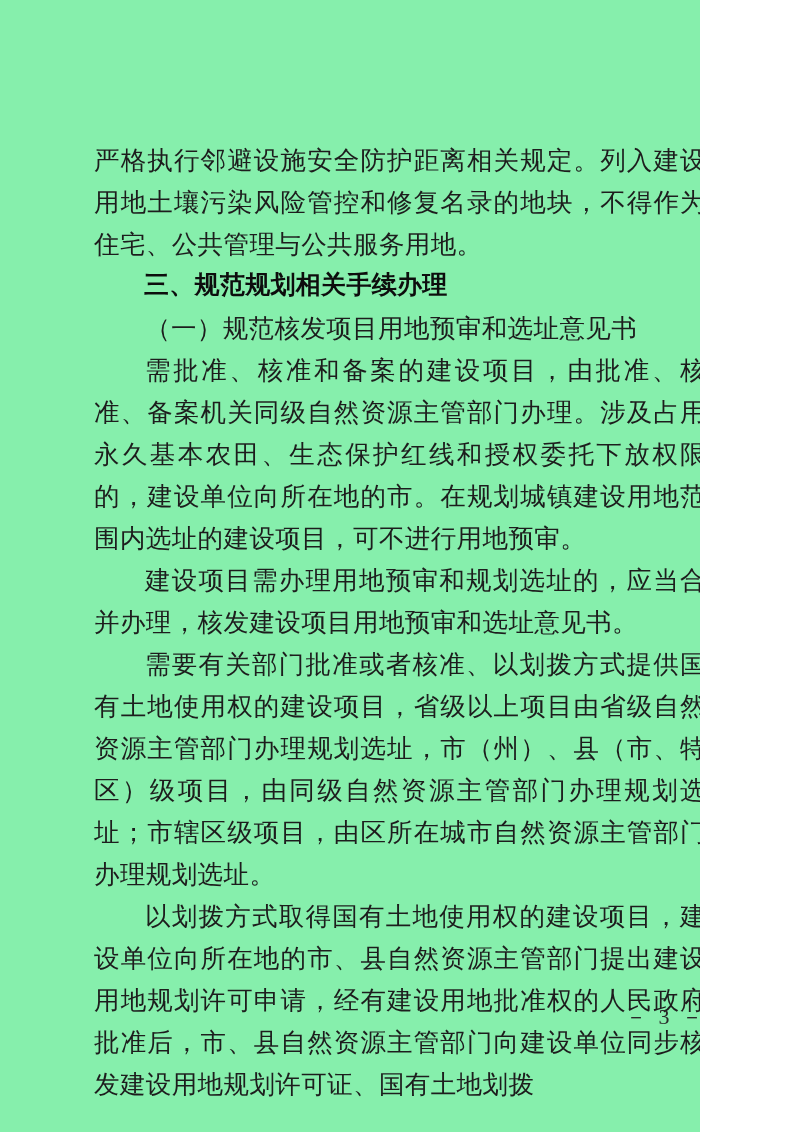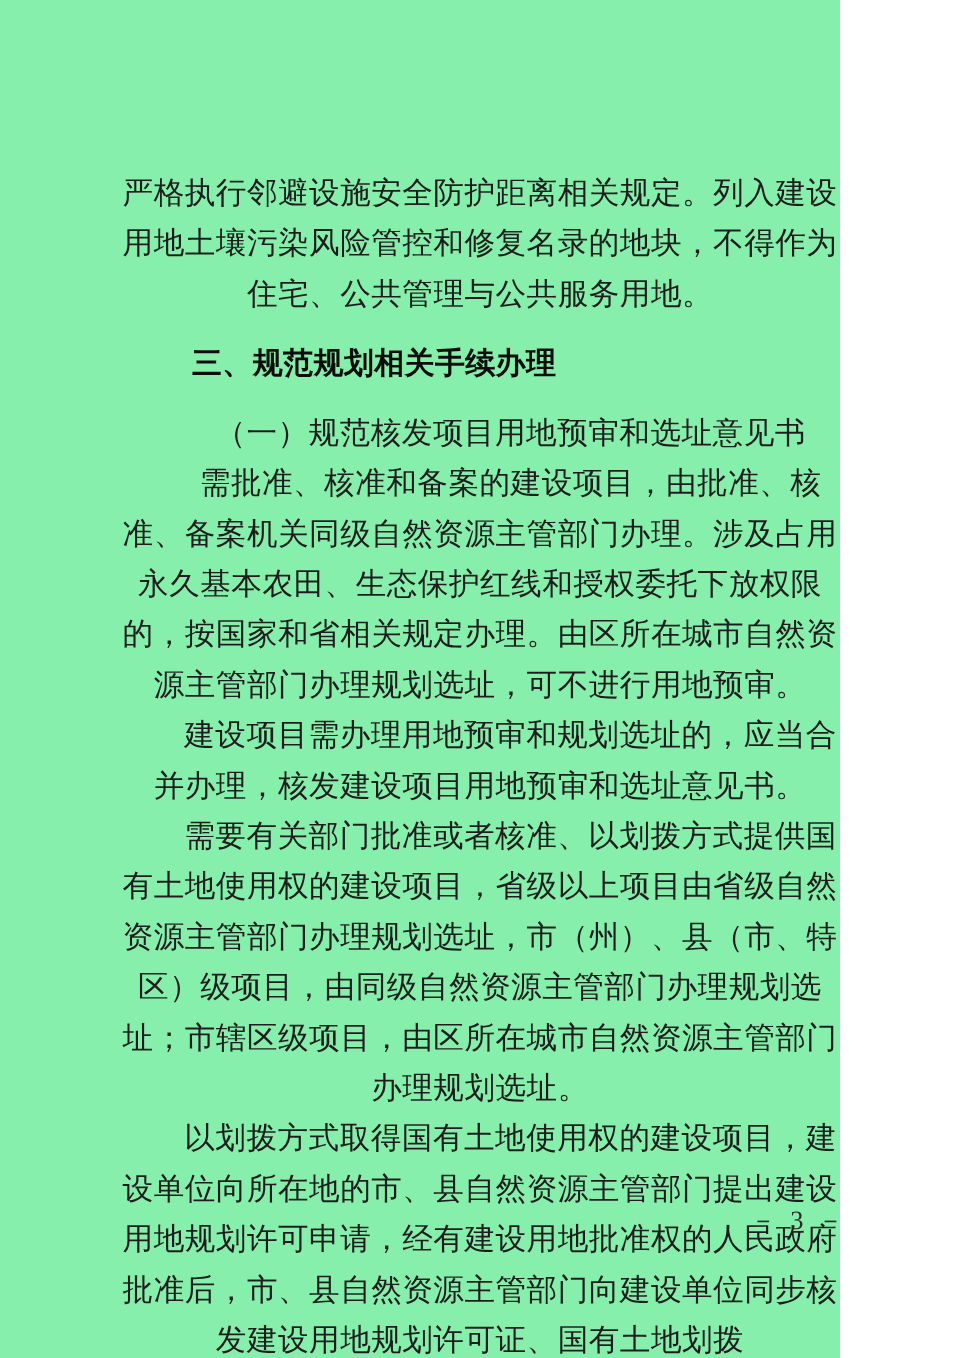--- a/index.html
+++ b/index.html
@@ -35,22 +35,22 @@
     text-indent: 2em;
     letter-spacing: 0.4px;
     font-weight: 400;
   }
   .para.no-indent {
     text-indent: 0;
   }
 
   
   .heading-1 {
-    margin: 16px;
-    font-family: Liberation Sans, sans-serif;
+    margin: 0;
+    font-family: Liberation Mono, monospace;
     font-size: 25px;
     line-height: 42px;
     font-weight: 700;
     color: #0d0d0d;
     text-indent: 2em;
     letter-spacing: 0.3px;
   }
 
   
   .heading-2 {
@@ -59,21 +59,20 @@
     line-height: 42px;
     font-weight: 400;
     color: #1d1d1d;
     text-indent: 2em;
     letter-spacing: 0.4px;
   }
 
   
   .para, .heading-2 {
     word-break: break-all;
-    text-align: center;
   }
 
   .page-number {
     position: absolute;
     left: 0;
     top: 1002px;
     width: 706px;
     text-align: right;
     font-size: 22px;
     line-height: 30px;
@@ -88,21 +87,21 @@
 <div class="page">
 
   <div class="text-column">
 
     <p class="para no-indent">严格执行邻避设施安全防护距离相关规定。列入建设用地土壤污染风险管控和修复名录的地块，不得作为住宅、公共管理与公共服务用地。</p>
 
     <p class="heading-1">三、规范规划相关手续办理</p>
 
     <p class="heading-2">（一）规范核发项目用地预审和选址意见书</p>
 
-    <p class="para">需批准、核准和备案的建设项目，由批准、核准、备案机关同级自然资源主管部门办理。涉及占用永久基本农田、生态保护红线和授权委托下放权限的，按国家和省相关规定办理。由区所在城市自然资源主管部门办理规划选址，可不进行用地预审。</p>
+    <p class="para">需批准、核准和备案的建设项目，由批准、核准、备案机关同级自然资源主管部门办理。涉及占用永久基本农田、生态保护红线和授权委托下放权限的，建设单位向所在地的市。在规划城镇建设用地范围内选址的建设项目，可不进行用地预审。</p>
 
     <p class="para">建设项目需办理用地预审和规划选址的，应当合并办理，核发建设项目用地预审和选址意见书。</p>
 
     <p class="para">需要有关部门批准或者核准、以划拨方式提供国有土地使用权的建设项目，省级以上项目由省级自然资源主管部门办理规划选址，市（州）、县（市、特区）级项目，由同级自然资源主管部门办理规划选址；市辖区级项目，由区所在城市自然资源主管部门办理规划选址。</p>
 
 
     <p class="para">以划拨方式取得国有土地使用权的建设项目，建设单位向所在地的市、县自然资源主管部门提出建设用地规划许可申请，经有建设用地批准权的人民政府批准后，市、县自然资源主管部门向建设单位同步核发建设用地规划许可证、国有土地划拨</p>
 
   </div>
 

